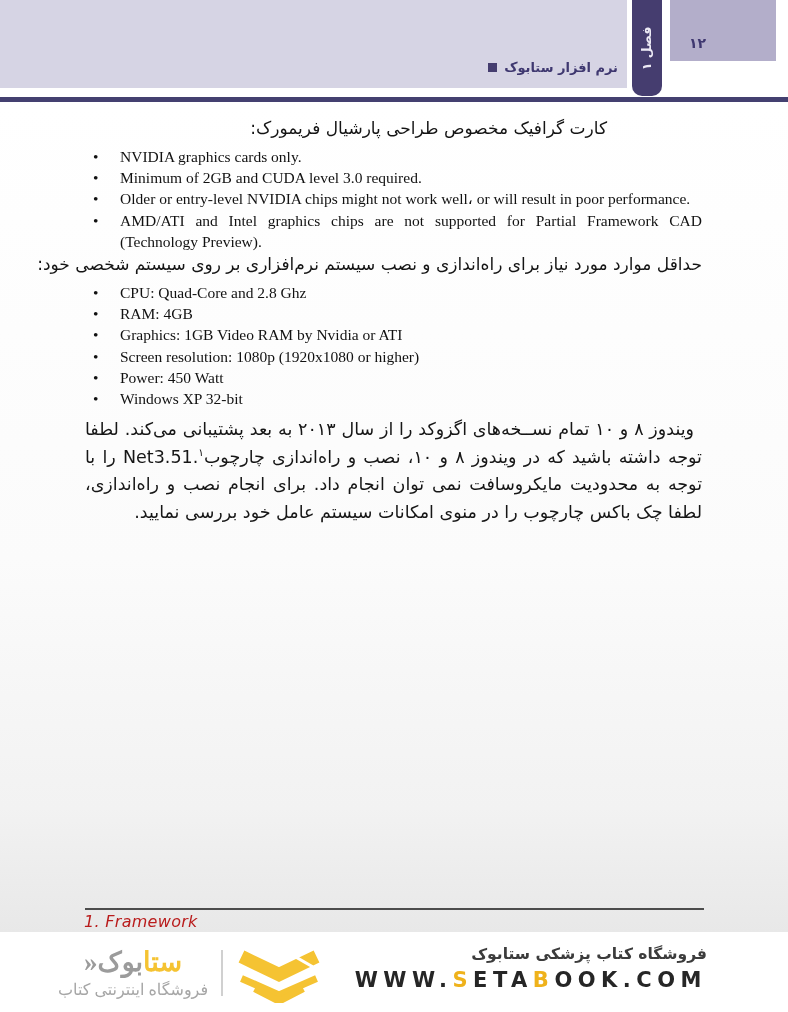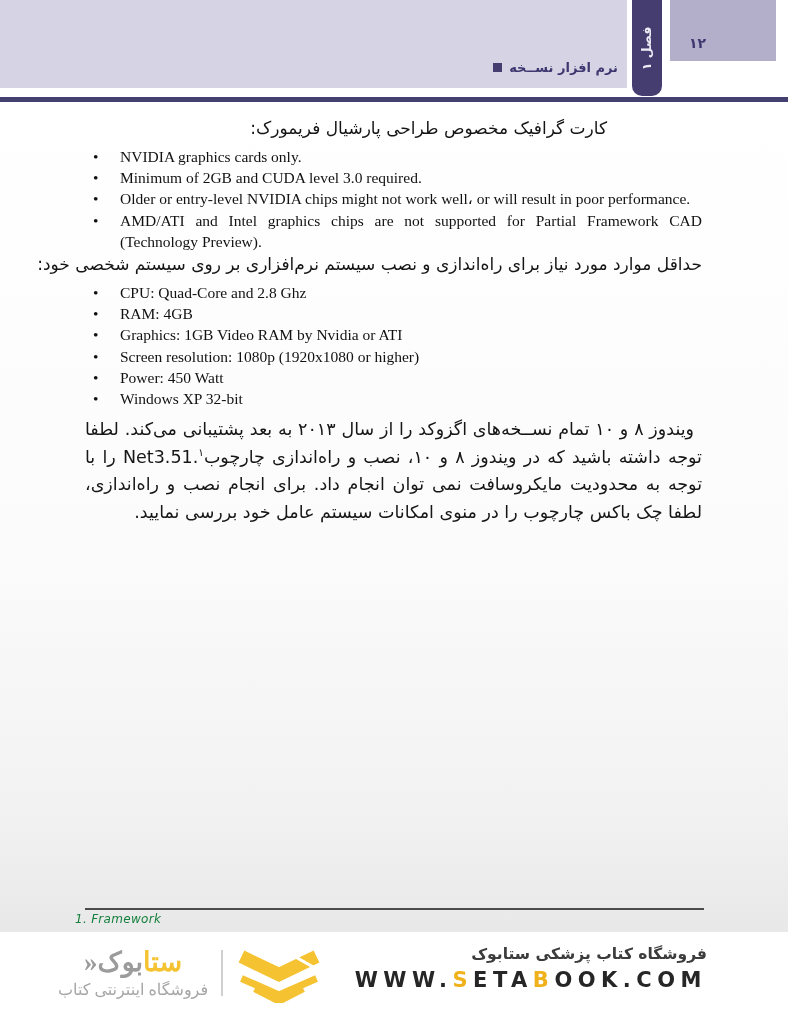--- a/index.html
+++ b/index.html
@@ -69,22 +69,22 @@
     direction:rtl; text-align:justify; text-align-last:right;
     font-size:17.5px; line-height:27.6px; color:#161616;
     margin-top:7px; text-indent:8px; font-weight:500;
   }
   .fa-paragraph sup { font-size:10.5px; line-height:0; }
   
   .footnote-divider {
     position:absolute; left:85px; top:908px; width:619px; height:1.5px; background:#4c4c4c;
   }
   .footnote-text {
-    position:absolute; left:75px; top:912px;
-    font-style:italic; font-size:12px; color:#15803d; letter-spacing:0.3px;
+    position:absolute; left:84px; top:912px;
+    font-style:italic; font-size:16px; color:#b91c1c; letter-spacing:0.3px;
   }
   
   .footer-logo {
     position:absolute; left:58px; top:942px; height:62px;
     display:flex; align-items:center;
   }
   .wordmark-block { display:flex; flex-direction:column; align-items:center;font-family:Liberation Serif, serif; }
   .wordmark { direction:rtl; font-size:27px; font-weight:bold; line-height:30px; white-space:nowrap; }
   .wm-gold { color:#f5c332; }
   .wm-gray { color:#9b9b9b; }
@@ -103,21 +103,21 @@
 </style>
 </head>
 <body>
 
 <div class="page">
   <div class="body-bg"></div>
 
   <div class="header-bar">
     <div class="header-title-row">
       <span class="square-bullet"></span>
-      <span class="book-title">نرم افزار نســخه</span>
+      <span class="book-title">نرم افزار ستابوک</span>
     </div>
   </div>
   <div class="chapter-tab">
     <span class="chapter-tab-label">فصل ۱</span>
   </div>
   <div class="page-num-block">
     <span class="page-num">۱۲</span>
   </div>
   <div class="header-rule"></div>
 

